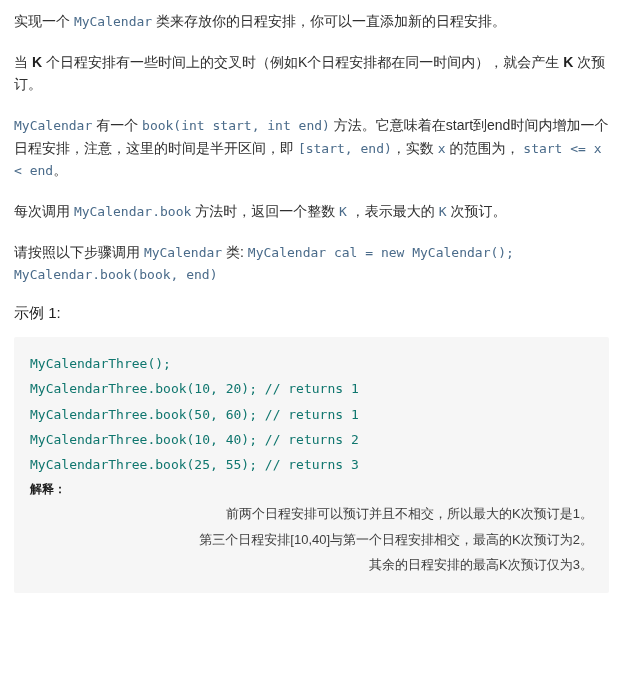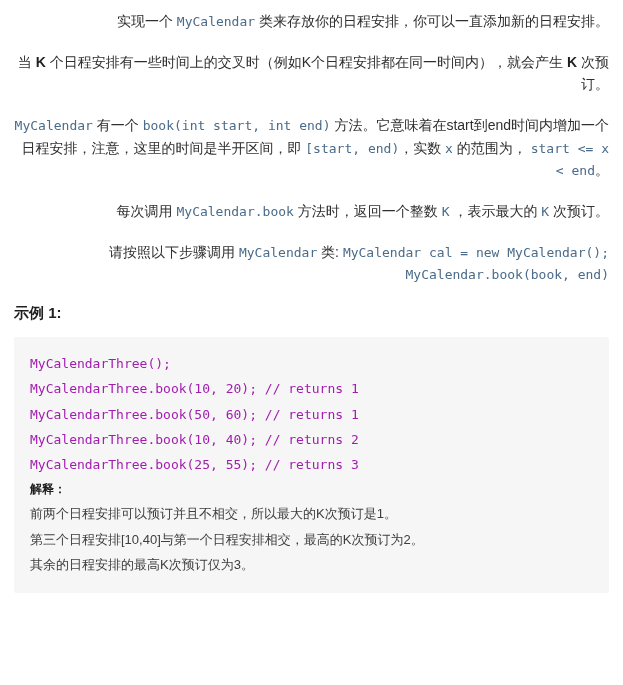--- a/index.html
+++ b/index.html
@@ -18,63 +18,64 @@
   .page {
     padding: 10px 14px 0 14px;
     box-sizing: border-box;
     width: 623px;
   }
   p.para {
     margin: 0 0 18px 0;
     line-height: 1.62;
     font-size: 14px;
     color: #2f2f2f;
-    text-align: right;
+    text-align: left;
   }
   .mono-blue {
     font-family: "DejaVu Sans Mono", monospace;
     font-size: 13px;
     color: #4a6b8a;
   }
   .bold {
     font-weight: bold;
     color: #1f1f1f;
   }
   h3.example-title {
     margin: 6px 0 14px 0;
     font-size: 15px;
-    font-weight: bold;
+    font-weight: normal;
     color: #1f1f1f;
   }
   .codeblock {
     background: #f6f6f6;
     border-radius: 2px;
     padding: 14px 16px 16px 16px;
     margin: 0 0 6px 0;
     box-sizing: border-box;
   }
   .codeblock .line {
     font-family: "DejaVu Sans Mono", monospace;
     font-size: 13px;
     line-height: 1.95;
-    color: #a21caf;
+    color: #0f766e;
     white-space: pre;
   }
   .codeblock .explain-label {
     font-family: "Liberation Sans", sans-serif;
     font-weight: bold;
     font-size: 12px;
     color: #1f1f1f;
     line-height: 1.95;
   }
   .codeblock .explain-line {
     font-family: "Liberation Sans", sans-serif;
     font-size: 13px;
     line-height: 1.95;
     color: #3d3d3d;
+    text-align: right;
   }
 </style>
 </head>
 <body>
 
 <div class="page">
 
   <p class="para">
     <span>实现一个 </span><span class="mono-blue">MyCalendar</span><span> 类来存放你的日程安排，你可以一直添加新的日程安排。</span>
   </p>

